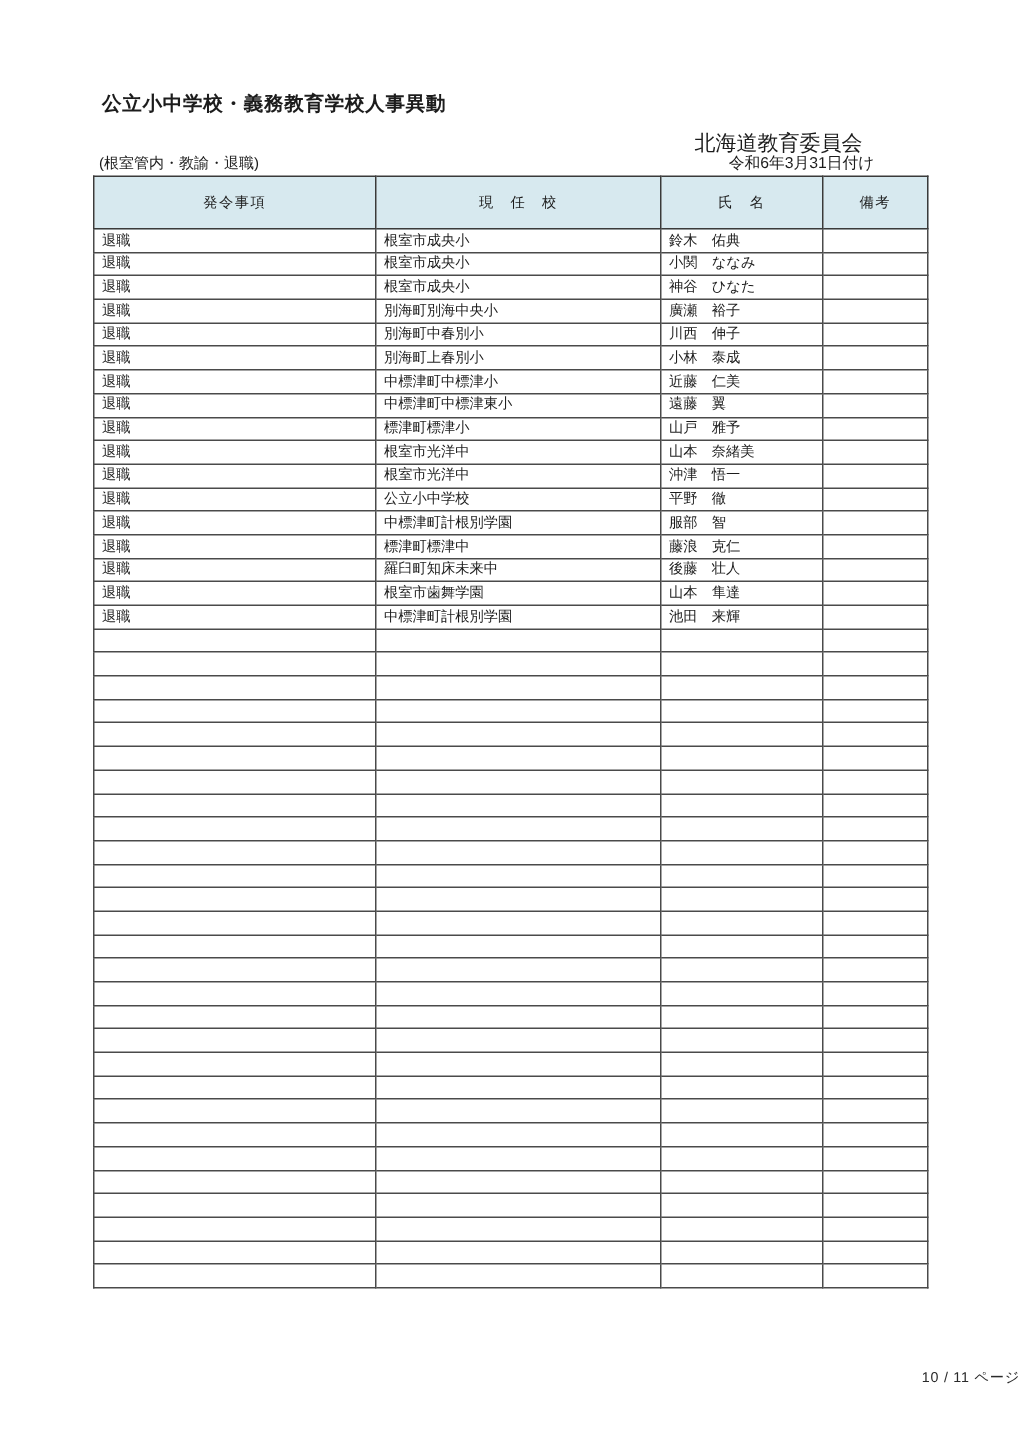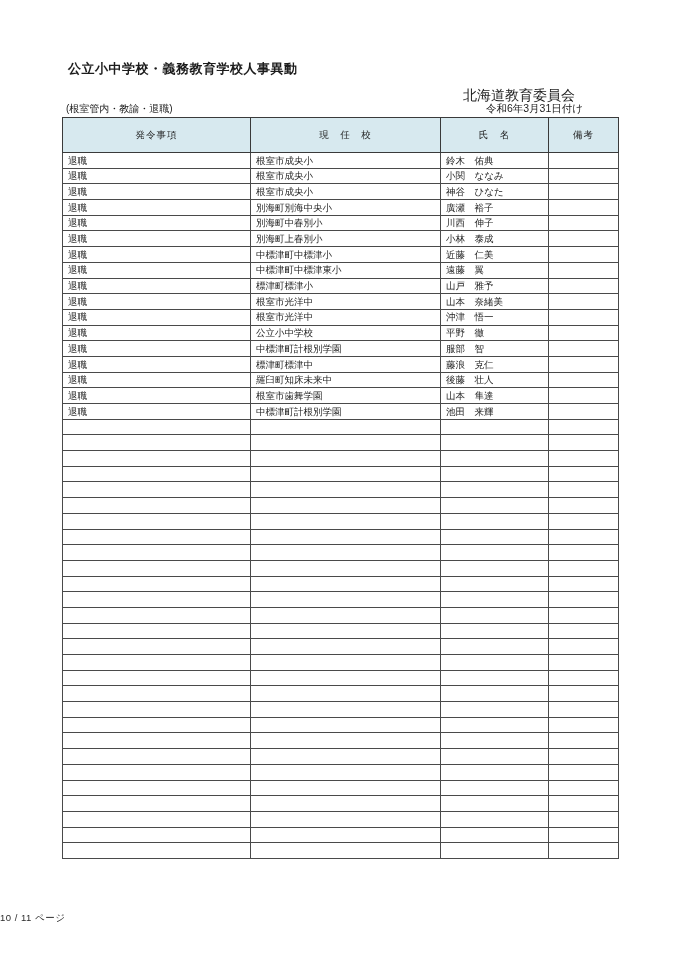--- a/index.html
+++ b/index.html
@@ -79,21 +79,21 @@
     white-space: nowrap;
     overflow: hidden;
     line-height: 1;
   }
 
   .footer {
     position: absolute;
     left: 0;
     right: 0;
     top: 912px;
-    text-align: left;
+    text-align: right;
     font-size: 9.5px;
     color: #2a2a2a;
     letter-spacing: 0.5px;
   }
 </style>
 </head>
 <body>
 
 <div class="page">
 

